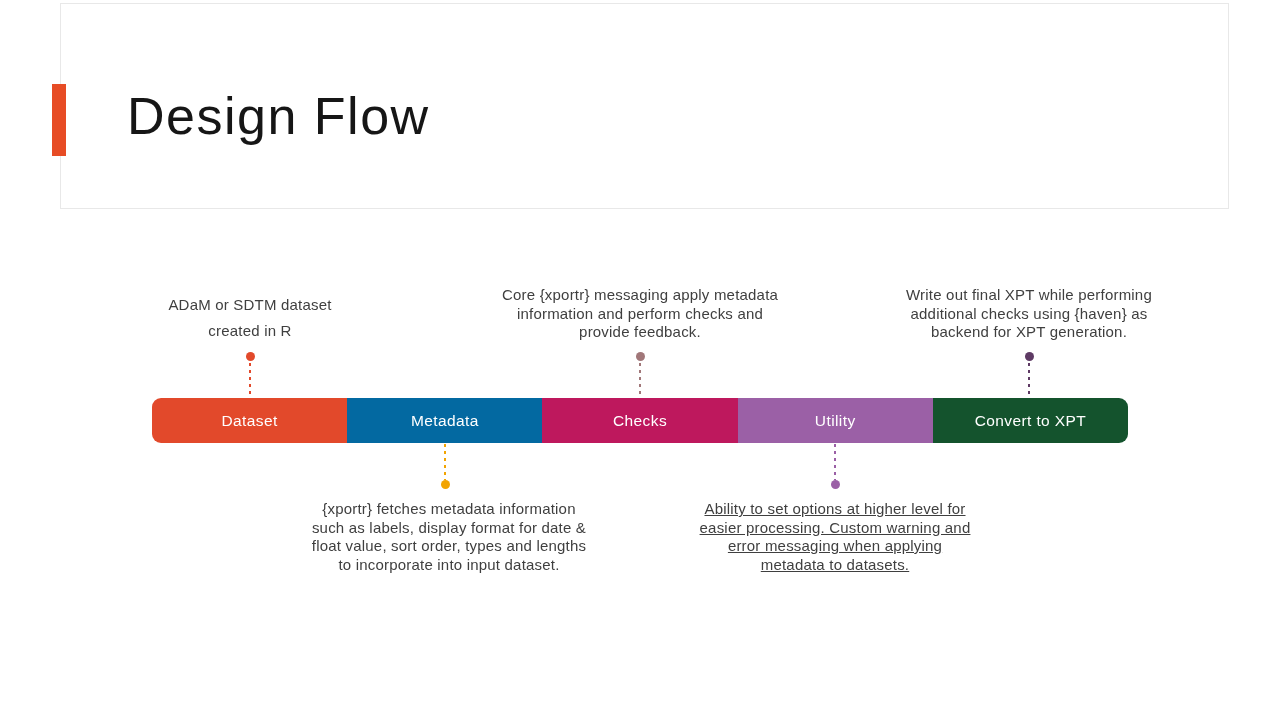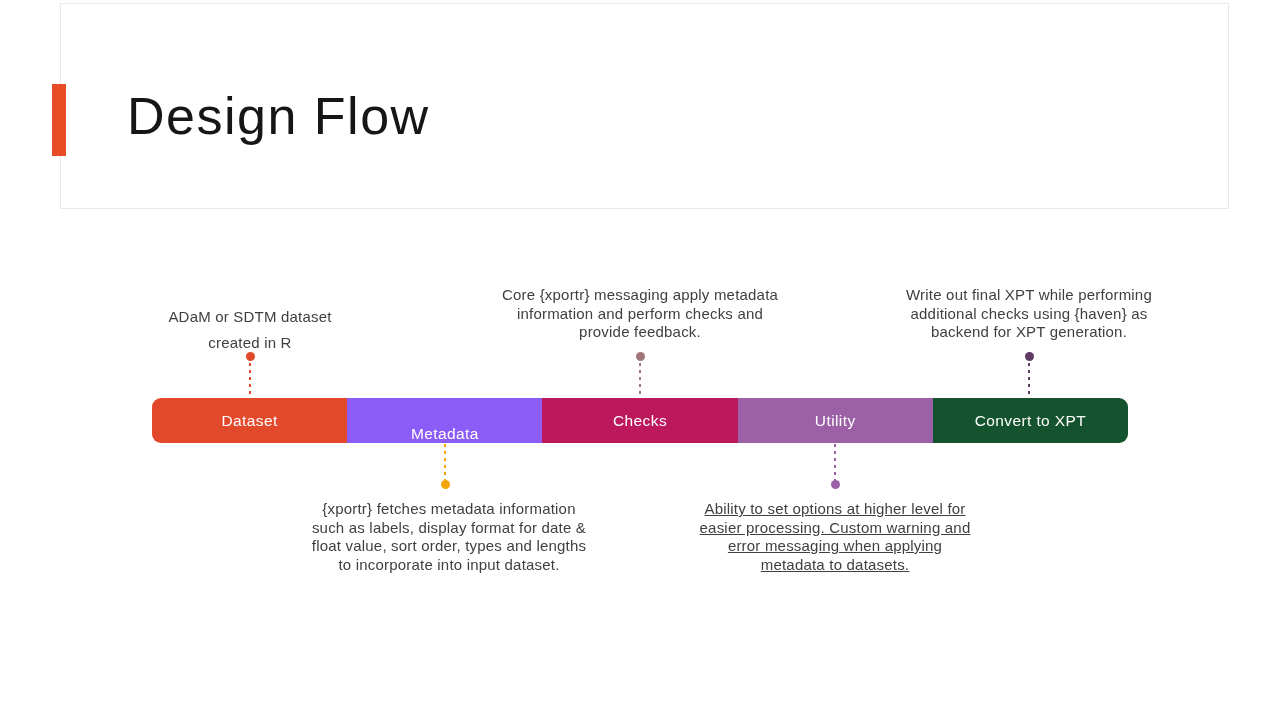--- a/index.html
+++ b/index.html
@@ -57,21 +57,21 @@
 
   
   .ann {
     position: absolute;
     text-align: center;
     color: #3f3f3f;
     font-size: 15px;
     line-height: 18.5px;
     letter-spacing: 0.2px;
   }
-  .ann.wide-lines { line-height: 26px; margin-top: 12px; }
+  .ann.wide-lines { line-height: 26px; }
 
   
   .dot {
     position: absolute;
     width: 9px; height: 9px;
     border-radius: 50%;
   }
   .dash-line {
     position: absolute;
     width: 2px;
@@ -107,21 +107,21 @@
   <div class="dot" style="left: 636px; top: 352px; background-color: rgb(161, 119, 121);"></div>
   <div class="dash-line" style="left: 639px; top: 363px; height: 35px; background: repeating-linear-gradient(rgb(161, 119, 121) 0px, rgb(161, 119, 121) 3px, transparent 3px, transparent 7px);"></div>
 
   <div class="dot" style="left: 1025px; top: 352px; background-color: rgb(94, 58, 100);"></div>
   <div class="dash-line" style="left: 1028px; top: 363px; height: 35px; background: repeating-linear-gradient(rgb(94, 58, 100) 0px, rgb(94, 58, 100) 3px, transparent 3px, transparent 7px);"></div>
 
   <div class="flow-bar">
     <div class="flow-seg" style="background-color: rgb(226, 73, 43);">
       <span>Dataset</span>
     </div>
-    <div class="flow-seg" style="background-color: #8b5cf6; align-items: flex-end;">
+    <div class="flow-seg" style="background-color: #0369a1;">
       <span>Metadata</span>
     </div>
     <div class="flow-seg" style="background-color: #be185d;">
       <span>Checks</span>
     </div>
     <div class="flow-seg" style="background-color: rgb(155, 96, 166);">
       <span>Utility</span>
     </div>
     <div class="flow-seg" style="background-color: #14532d;">
       <span>Convert to XPT</span>

